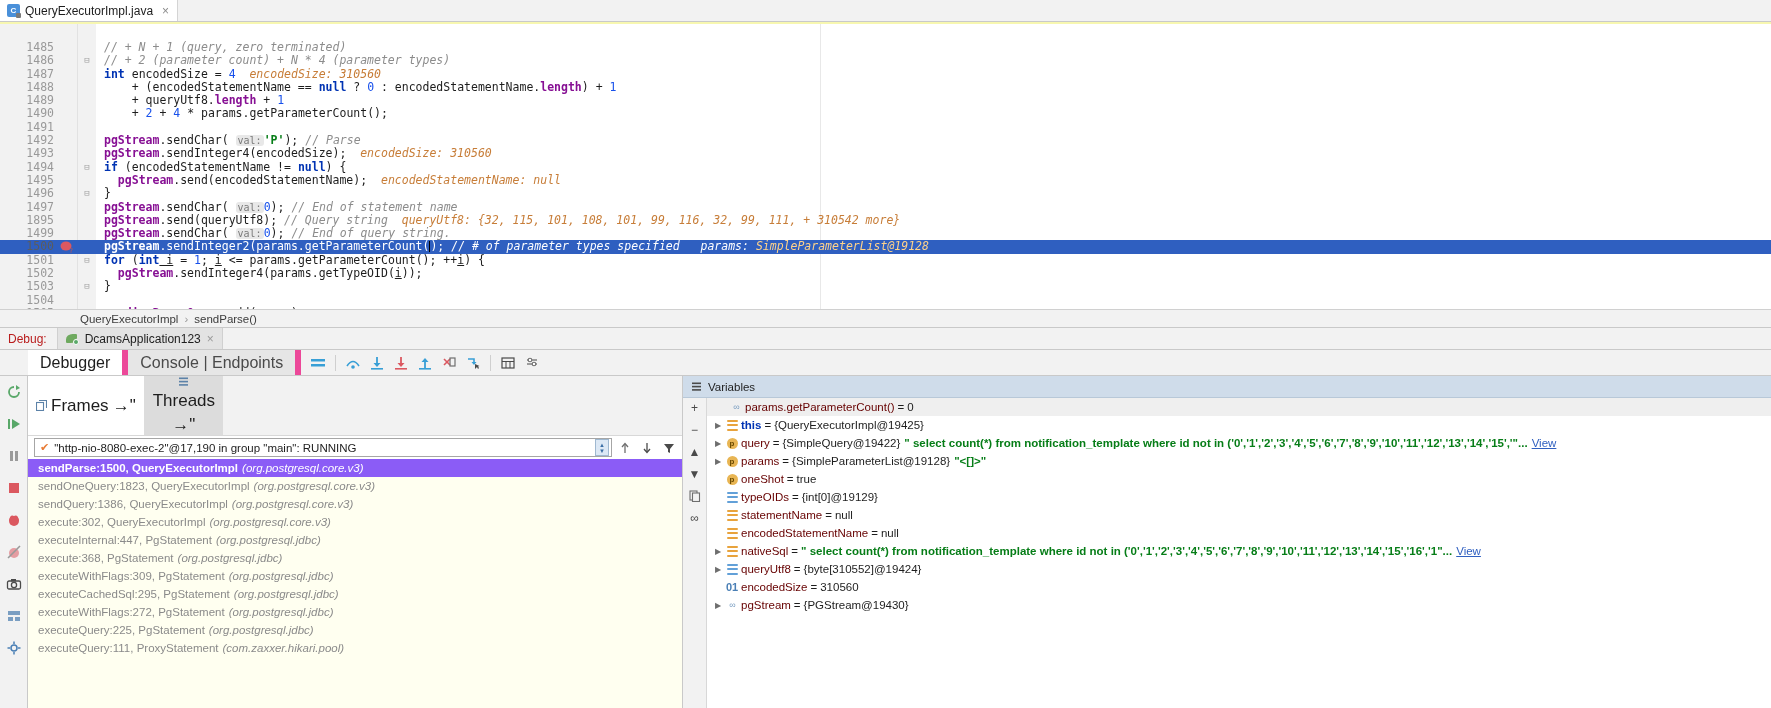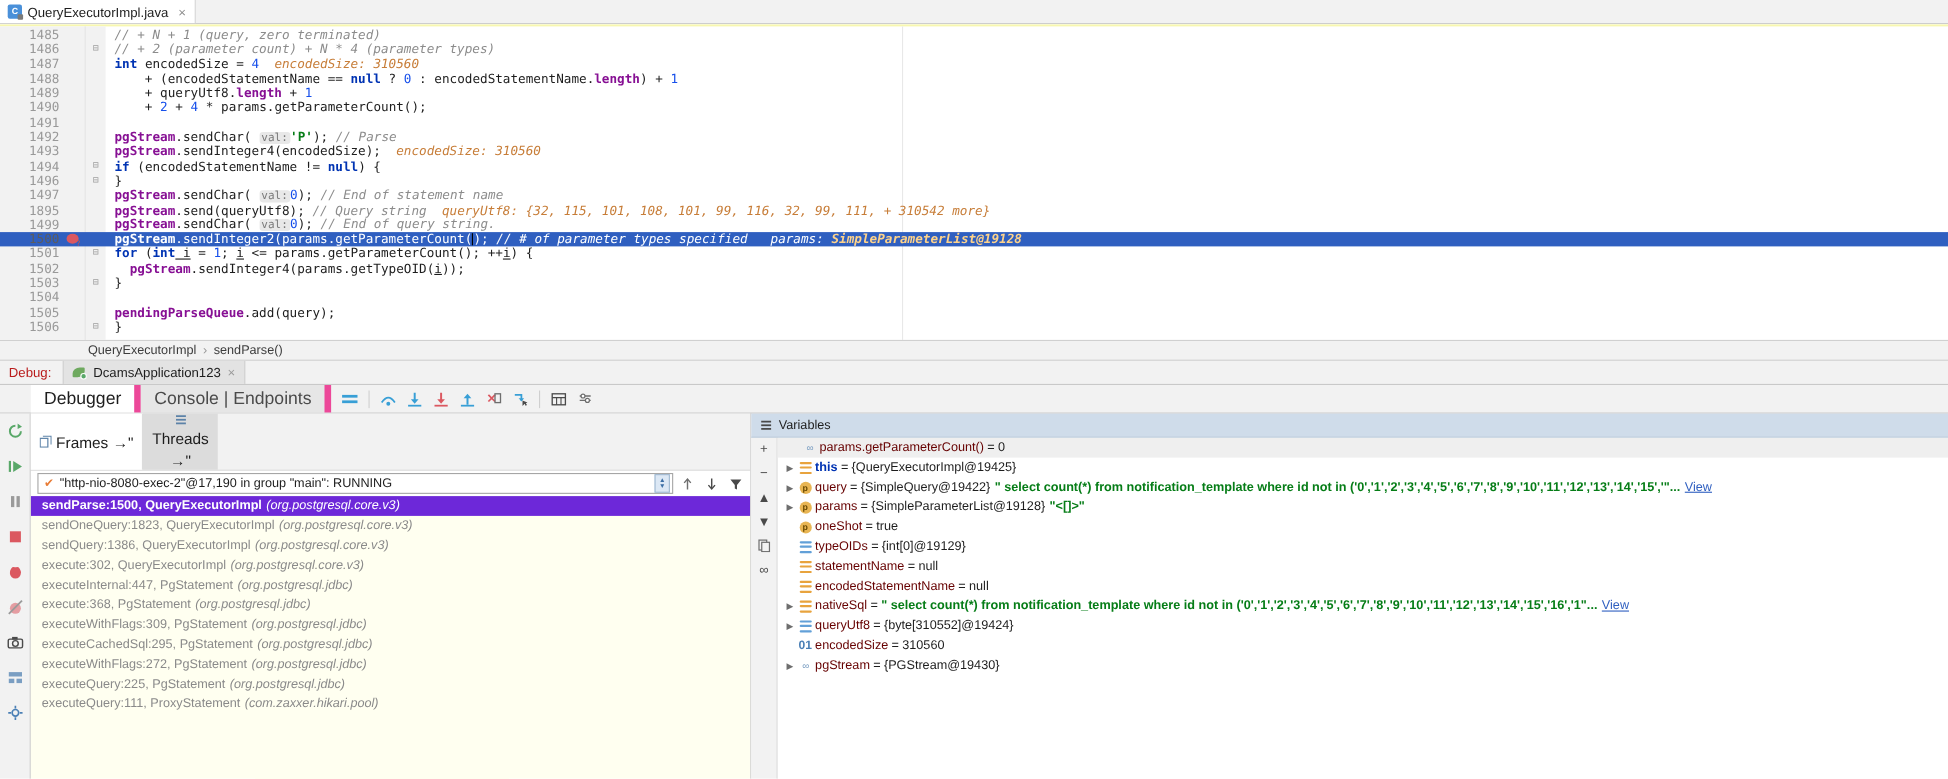--- a/index.html
+++ b/index.html
@@ -39,42 +39,42 @@
 
   
   .editor-wrap {
     flex: 0 0 288px; position: relative; background: #ffffff;
     overflow: hidden; border-bottom: 1px solid #d0d0d0;
   }
   .editor-top-border { height: 2px; background: #f7f7b0; }
   .editor {
     position: relative; font-family: "DejaVu Sans Mono", monospace;
     font-size: 11.5px; line-height: 13.3px; height: 100%;
-    padding-top: 1px;
+    padding-top: 17px;
   }
   .gutter-bg {
     position: absolute; left: 0; top: 0; bottom: 0; width: 78px;
     background: #f2f2f2; border-right: 1px solid #e2e2e2;
   }
   .fold-bg {
     position: absolute; left: 78px; top: 0; bottom: 0; width: 18px;
     background: #f2f2f2;
   }
   .code-row { display: flex; height: 13.3px; align-items: center; white-space: pre; position: relative; }
   .ln {
     width: 60px; text-align: right; padding-right: 6px; color: #999999;
     font-size: 11.5px; flex: 0 0 60px; position: relative; z-index: 2;
   }
   .bp { width: 18px; flex: 0 0 18px; position: relative; z-index: 2; text-align: center; }
   .fold { width: 18px; flex: 0 0 18px; position: relative; z-index: 2; text-align: center; color: #a0a0a0; font-size: 9px; }
   .code { padding-left: 8px; position: relative; z-index: 2; flex: 1; }
   .code-row.highlighted { background: #2f5fc0; }
   .code-row.highlighted .code, .code-row.highlighted .code * { color: #ffffff !important; }
   .code-row.highlighted .ln { color: #5c5c5c; }
-  .code-row.highlighted .hint { color: #ffd38a !important; font-weight: bold; }
+  .code-row.highlighted .hint { color: #ffd38a !important; }
 
   .kw { color: #0033b3; font-weight: bold; }
   .id { color: #1d1d1d; }
   .fld { color: #871094; font-weight: bold; }
   .num { color: #1750eb; }
   .str { color: #067d17; font-weight: bold; }
   .cmt { color: #8c8c8c; font-style: italic; }
   .hint { color: #c77d38; font-style: italic; }
   .hintlbl { color: #8c8c8c; font-style: italic; text-align: right; }
   .param-chip {
@@ -137,41 +137,41 @@
     display: flex; flex-direction: column; align-items: center; padding-top: 6px; gap: 12px;
   }
   .rail-btn { width: 20px; height: 20px; display: flex; align-items: center; justify-content: center; }
 
   .frames-pane { flex: 0 0 655px; display: flex; flex-direction: column; min-width: 0; border-right: 1px solid #c9c9c9; }
   .frames-tabs {
     flex: 0 0 22px; background: #f2f2f2; display: flex; align-items: stretch;
     border-bottom: 1px solid #d8d8d8;
   }
   .frames-tab {
-    display: flex; align-items: center; gap: 4px; padding: 0 8px; font-size: 14px; color: #1d1d1d;
+    display: flex; align-items: center; gap: 4px; padding: 0 8px; font-size: 17px; color: #1d1d1d;
   }
   .frames-tab.active { background: #ffffff; border-right: 1px solid #dcdcdc; }
   .frames-tab.inactive { background: #dcdcdc; flex-direction: column; }
   .thread-row { flex: 0 0 22px; display: flex; align-items: center; gap: 4px; padding: 2px 4px 2px 6px; background: #ffffff; }
   .thread-combo {
     flex: 1; height: 19px; border: 1px solid #a6a6a6; background: #ffffff;
     display: flex; align-items: center; gap: 5px; padding: 0 2px 0 5px; font-size: 11.5px;
   }
   .thread-combo .check { color: #e87b35; font-size: 11px; }
   .combo-arrows {
     margin-left: auto; width: 14px; height: 17px; background: #dce8f5; border: 1px solid #9fb8d0;
     display: flex; flex-direction: column; align-items: center; justify-content: center; color: #3b6ea5; font-size: 6px; line-height: 6px;
   }
   .thr-icon { width: 18px; height: 18px; display: flex; align-items: center; justify-content: center; }
   .frames-list { flex: 1; background: #fffff0; overflow: hidden; position: relative; }
   .frame-row {
     height: 18px; display: flex; align-items: center; padding-left: 10px;
     font-size: 11.5px; white-space: nowrap; color: #8a8a8a;
   }
-  .frame-row.selected { background: #6d28d9; color: #ffffff; text-align: right; }
+  .frame-row.selected { background: #8b5cf6; color: #ffffff; text-align: right; }
   .frame-row .fname { font-weight: normal; }
   .frame-row.selected .fname { font-weight: bold; color: #ffffff; }
   .frame-row .pkg { font-style: italic; margin-left: 4px; }
 
   
   .vars-pane { flex: 1; display: flex; flex-direction: column; min-width: 0; }
   .vars-header {
     flex: 0 0 22px; background: #cfdcea; display: flex; align-items: center; gap: 6px;
     padding-left: 8px; font-size: 11.5px; color: #1d1d1d; border-bottom: 1px solid #b8c8d8;
   }
@@ -298,20 +298,26 @@
         <span class="code"><span class="fld">pgStream</span><span class="id">.sendInteger4(encodedSize);</span><span>  </span><span class="hint">encodedSize: 310560</span></span>
       </div>
 
       <div class="code-row">
         <span class="ln">1494</span>
         <span class="bp"></span>
         <span class="fold">⊟</span>
         <span class="code"><span class="kw">if</span><span class="id"> (encodedStatementName != </span><span class="kw">null</span><span class="id">) {</span></span>
       </div>
 
+      <div class="code-row">
+        <span class="ln">1495</span>
+        <span class="bp"></span>
+        <span class="fold"></span>
+        <span class="code">  <span class="fld">pgStream</span><span class="id">.send(encodedStatementName);</span><span>  </span><span class="hint">encodedStatementName: null</span></span>
+      </div>
 
       <div class="code-row">
         <span class="ln">1496</span>
         <span class="bp"></span>
         <span class="fold">⊟</span>
         <span class="code"><span class="id">}</span></span>
       </div>
 
       <div class="code-row">
         <span class="ln">1497</span>

